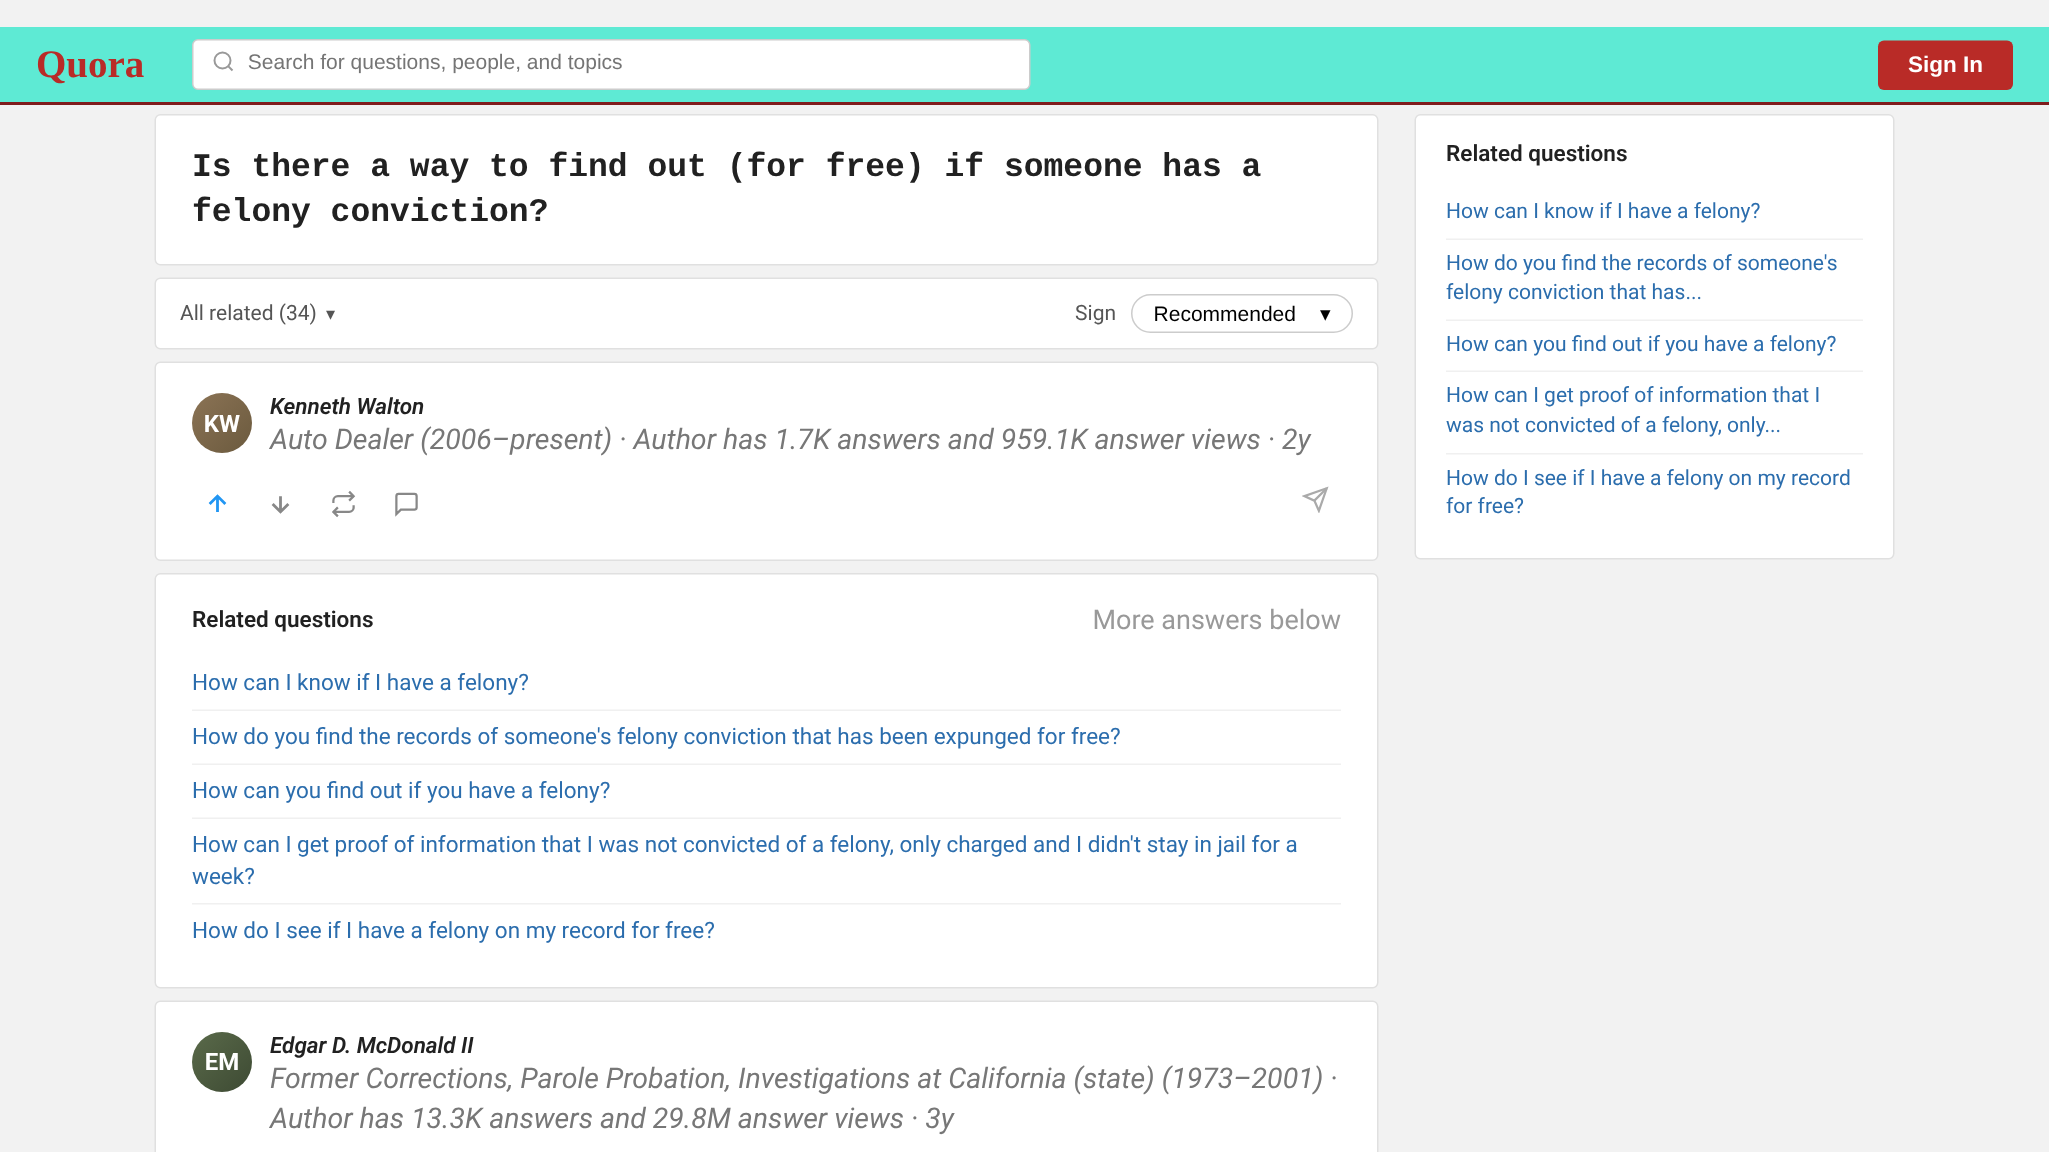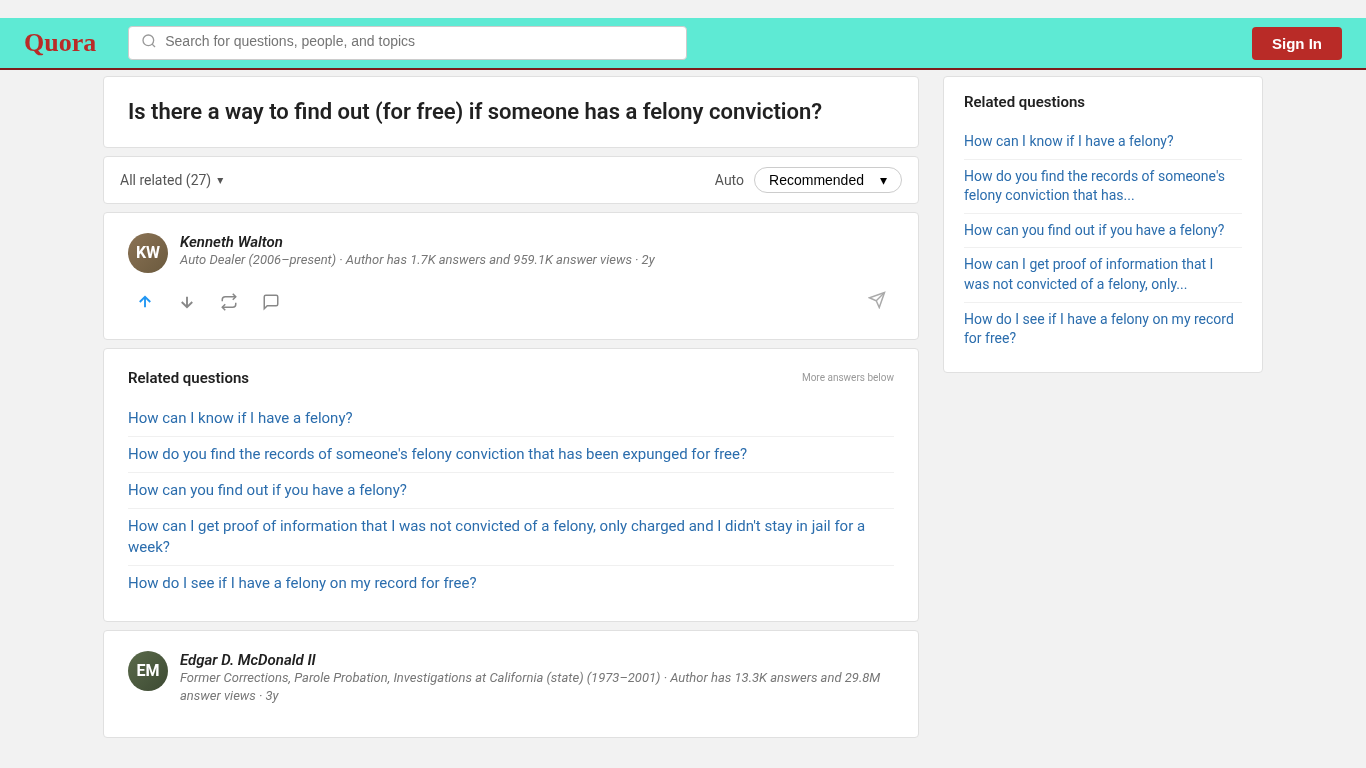--- a/index.html
+++ b/index.html
@@ -82,20 +82,21 @@
       min-width: 0;
     }
 
     
     .question-card {
       background: #fff;
       border: 1px solid #e0e0e0;
       border-radius: 4px;
       padding: 20px 24px;
       margin-bottom: 8px;
+      font-family: Liberation Mono, monospace;
     }
     .question-title {
       font-size: 22px;
       font-weight: 600;
       color: #212121;
       line-height: 1.35;
     }
 
     
     .filter-bar {
@@ -174,21 +175,21 @@
     .avatar-img-em {
       background: linear-gradient(135deg, #5a6a4a 0%, #3d4a33 100%);
     }
     .author-info { flex: 1; font-style: italic; }
     .author-name {
       font-weight: 600;
       font-size: 15px;
       color: #212121;
     }
     .author-meta {
-      font-size: 13px;
+      font-size: 19px;
       color: #777;
       line-height: 1.4;
     }
     .answer-text {
       font-size: 15px;
       line-height: 1.6;
       color: #212121;
       margin-bottom: 14px;
     }
     .answer-text em { font-style: italic; }
@@ -234,21 +235,21 @@
       align-items: center;
       justify-content: space-between;
       margin-bottom: 14px;
     }
     .related-inline-title {
       font-size: 15px;
       font-weight: 600;
       color: #212121;
     }
     .more-answers {
-      font-size: 10px;
+      font-size: 18px;
       color: #999;
     }
     .related-link {
       display: block;
       font-size: 15px;
       color: #2b6dad;
       text-decoration: none;
       padding: 7px 0;
       border-bottom: 1px solid #f0f0f0;
       line-height: 1.4;
@@ -306,25 +307,25 @@
 <div class="page-layout">
 
   <div class="main-content">
 
     <div class="question-card">
       <h1 class="question-title">Is there a way to find out (for free) if someone has a felony conviction?</h1>
     </div>
 
     <div class="filter-bar">
       <div class="all-related">
-        <span>All related (27)</span>
+        <span>All related (34)</span>
         <span class="chevron-down">▾</span>
       </div>
       <div class="sort-section">
-        <span>Auto</span>
+        <span>Sign</span>
         <button class="recommended-btn">
           <span>Recommended</span>
           <span>▾</span>
         </button>
       </div>
     </div>
 
     <div class="answer-card">
       <div class="author-row">
         <div class="avatar avatar-img-kw">KW</div>

